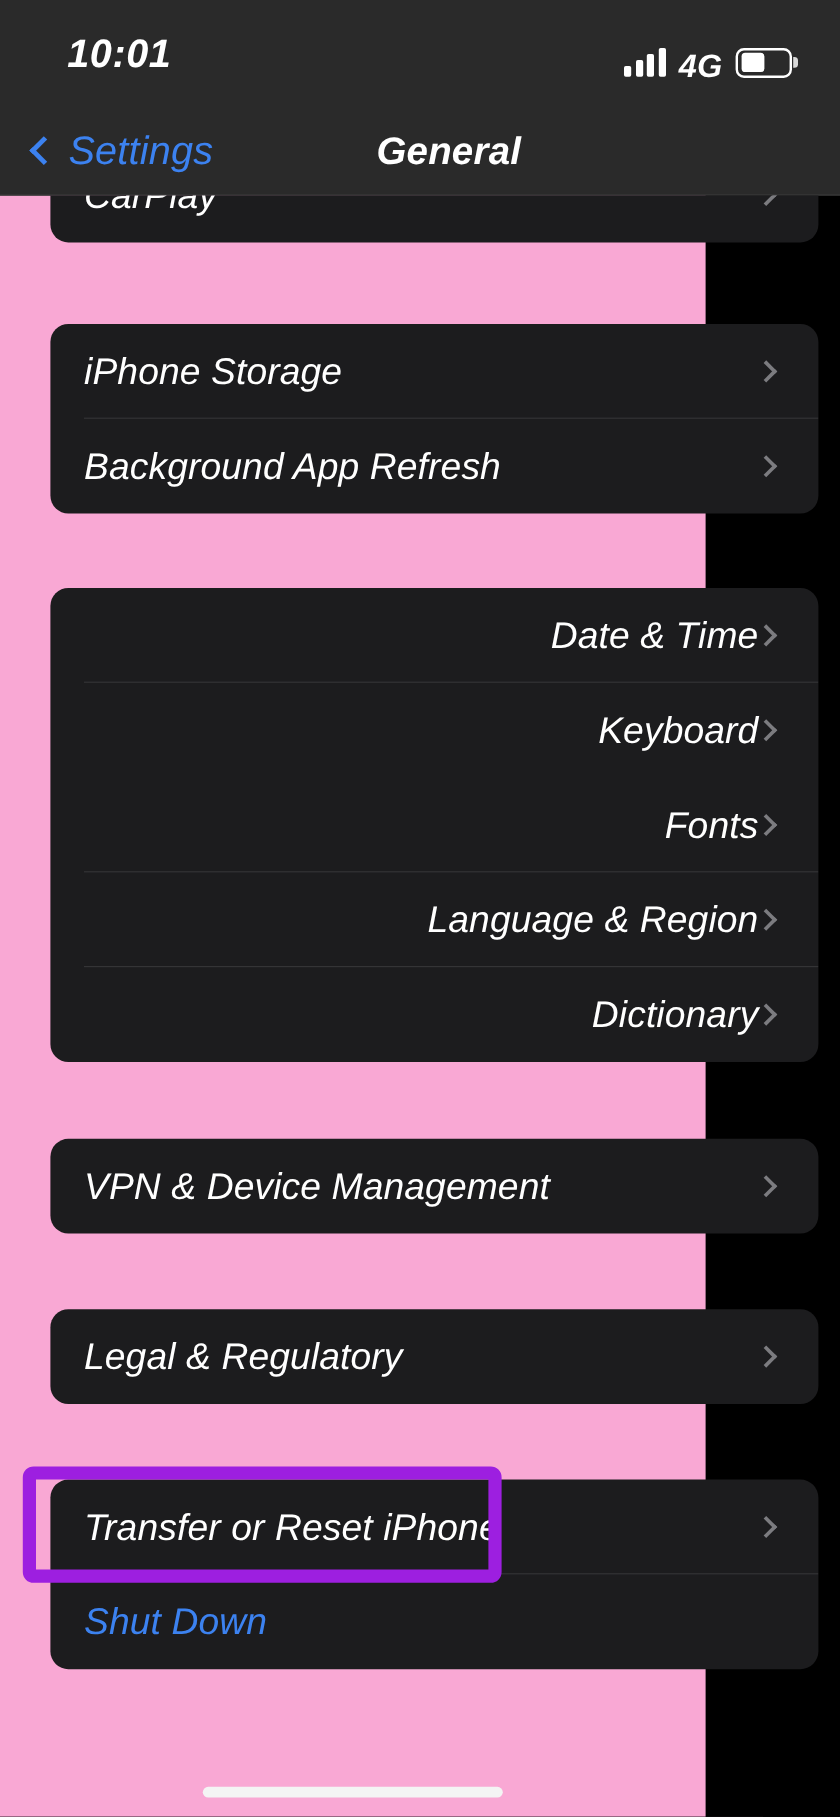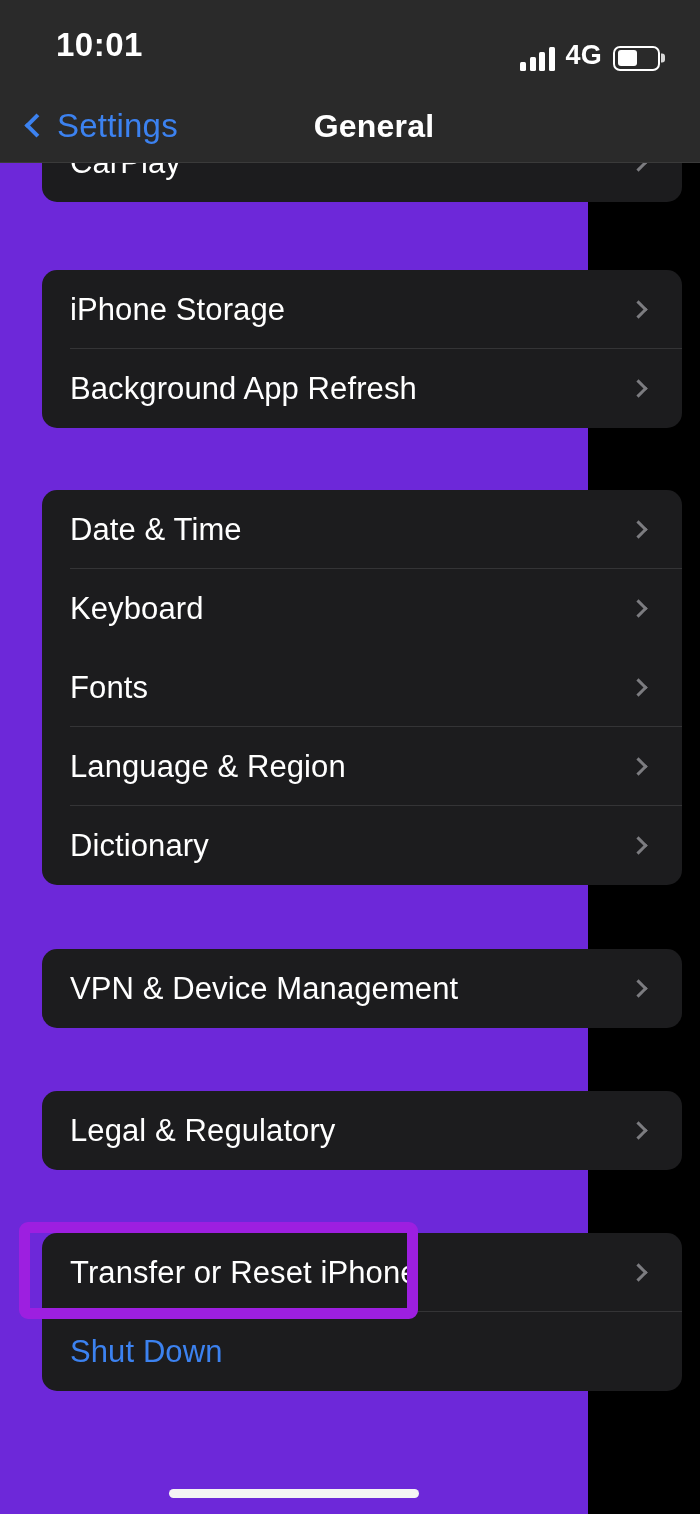--- a/index.html
+++ b/index.html
@@ -9,21 +9,22 @@
     height: 1514px;
     background: #000000;
     font-family: "Liberation Sans", "DejaVu Sans", sans-serif;
     overflow: hidden;
   }
 
   #phone {
     position: relative;
     width: 588px;
     height: 1514px;
-    background: #6d28d9;
+    background: #f9a8d4;
+    font-style: italic;
   }
 
   
   .status-bar {
     position: absolute;
     top: 0; left: 0;
     width: 700px;
     height: 90px;
     background: #2a2a2a;
     display: flex;
@@ -32,21 +33,21 @@
     padding: 0 40px 0 56px;
   }
   .status-time {
     color: #ffffff;
     font-size: 33px;
     font-weight: bold;
     letter-spacing: 0.5px;
   }
   .status-right {
     display: flex;
-    align-items: flex-end;
+    align-items: flex-start;
     gap: 11px;
     margin-top: 20px;
   }
   .signal-bars {
     display: flex;
     align-items: flex-end;
     gap: 3.5px;
     height: 24px;
   }
   .signal-bars i {
@@ -252,21 +253,21 @@
         <div class="row">
           <span class="row-label">iPhone Storage</span>
           <span class="chevron-right"></span>
           <div class="divider"></div>
         </div>
         <div class="row">
           <span class="row-label">Background App Refresh</span>
           <span class="chevron-right"></span>
         </div>
       </div>
-      <div class="card" style="top: 327px;">
+      <div class="card" style="top: 327px; text-align: right;">
         <div class="row">
           <span class="row-label">Date &amp; Time</span>
           <span class="chevron-right"></span>
           <div class="divider"></div>
         </div>
         <div class="row">
           <span class="row-label">Keyboard</span>
           <span class="chevron-right"></span>
         </div>
         <div class="row">

